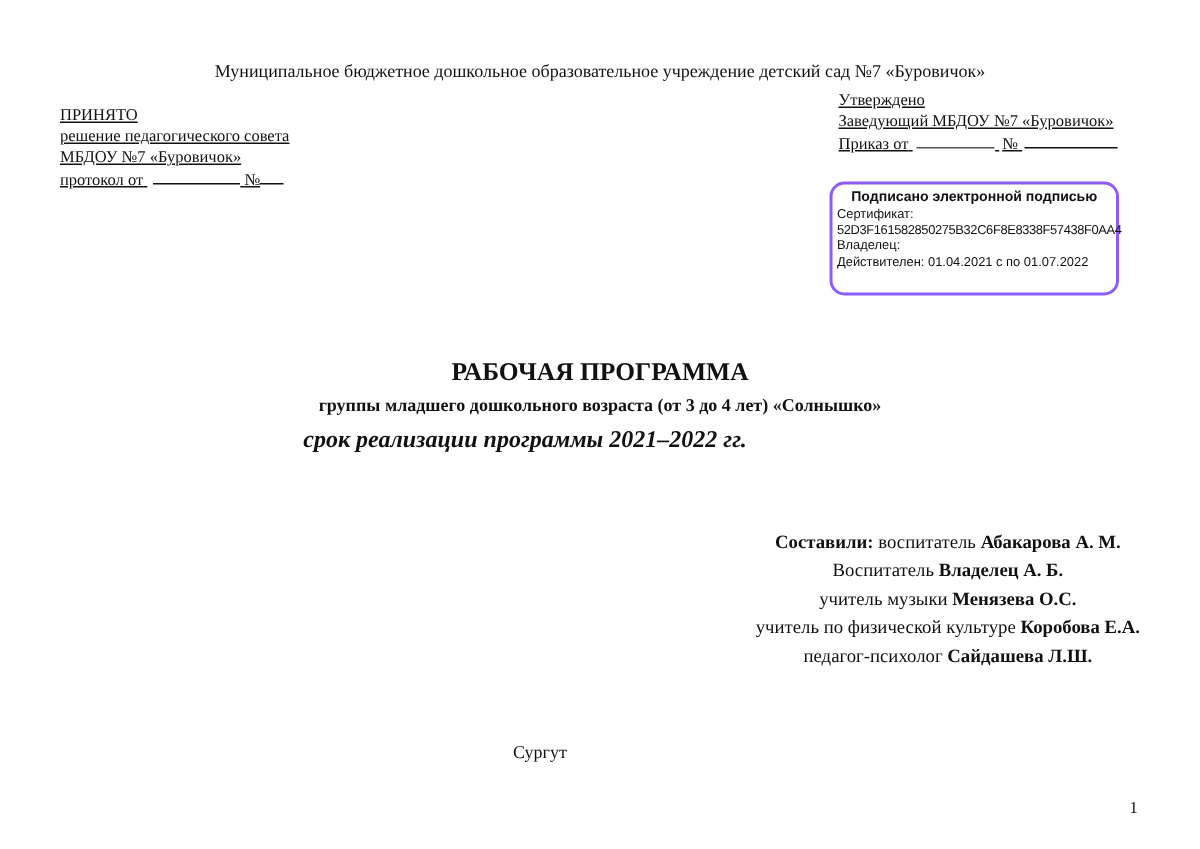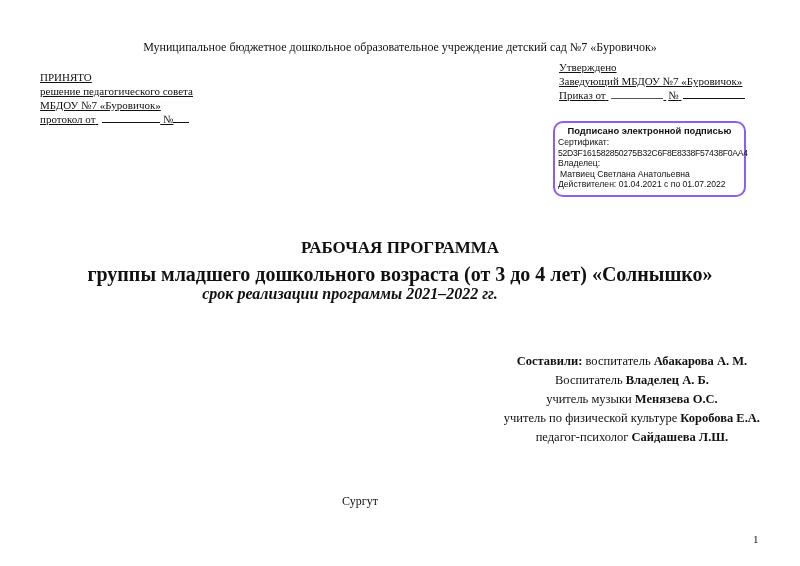--- a/index.html
+++ b/index.html
@@ -71,21 +71,21 @@
     .title {
       left: 0; width: 800px; top: 238px;
       text-align: center;
       font-weight: bold;
       font-size: 17px;
     }
     .subtitle {
       left: 0; width: 800px; top: 263px;
       text-align: center;
       font-weight: bold;
-      font-size: 20px;
+      font-size: 12px;
     }
     .term {
       left: 0; width: 700px; top: 285px;
       text-align: center;
       font-weight: bold;
       font-style: italic;
       font-size: 16px;
     }
     .compilers {
       right: 40px; top: 352px;
@@ -129,21 +129,20 @@
     <span style="margin-left:2px;">№</span>
     <span class="blank" style="width:62px;margin-left:2px;"></span>
   </div>
 </div>
 
 <div class="abs stamp">
   <div class="stamp-title">Подписано электронной подписью</div>
   <div class="stamp-line">Сертификат:</div>
   <div class="stamp-line cert">52D3F161582850275B32C6F8E8338F57438F0AA4</div>
   <div class="stamp-line">Владелец:</div>
-  <div class="stamp-line owner-name">Матвиец Светлана Анатольевна</div>
   <div class="stamp-line">Действителен: 01.04.2021 с по 01.07.2022</div>
 </div>
 
 <div class="abs title">РАБОЧАЯ ПРОГРАММА</div>
 <div class="abs subtitle">группы младшего дошкольного возраста (от 3 до 4 лет) «Солнышко»</div>
 <div class="abs term">срок реализации программы 2021–2022 гг.</div>
 
 <div class="abs compilers">
   <div>
     <b>Составили:</b>

